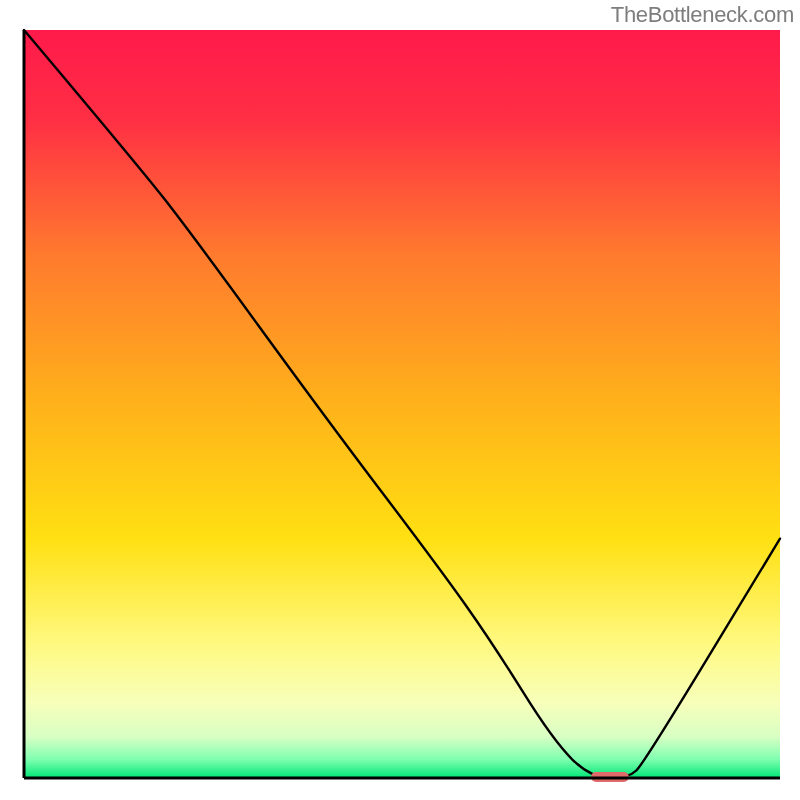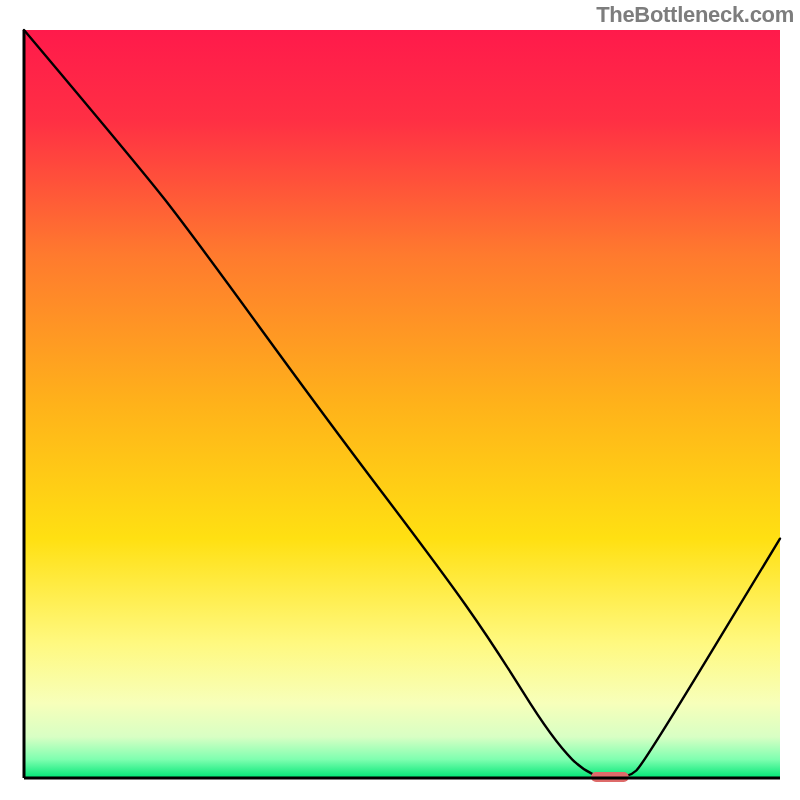--- a/index.html
+++ b/index.html
@@ -13,21 +13,21 @@
   .container {
     position: relative;
     width: 800px;
     height: 800px;
   }
   .watermark {
     position: absolute;
     top: 2px;
     right: 6px;
     font-size: 22px;
-    font-weight: 700;
+    font-weight: 400;
     color: #7d7d7d;
     z-index: 10;
     letter-spacing: -0.3px;
   }
   svg.chart {
     position: absolute;
     left: 0;
     top: 0;
   }
 </style>

